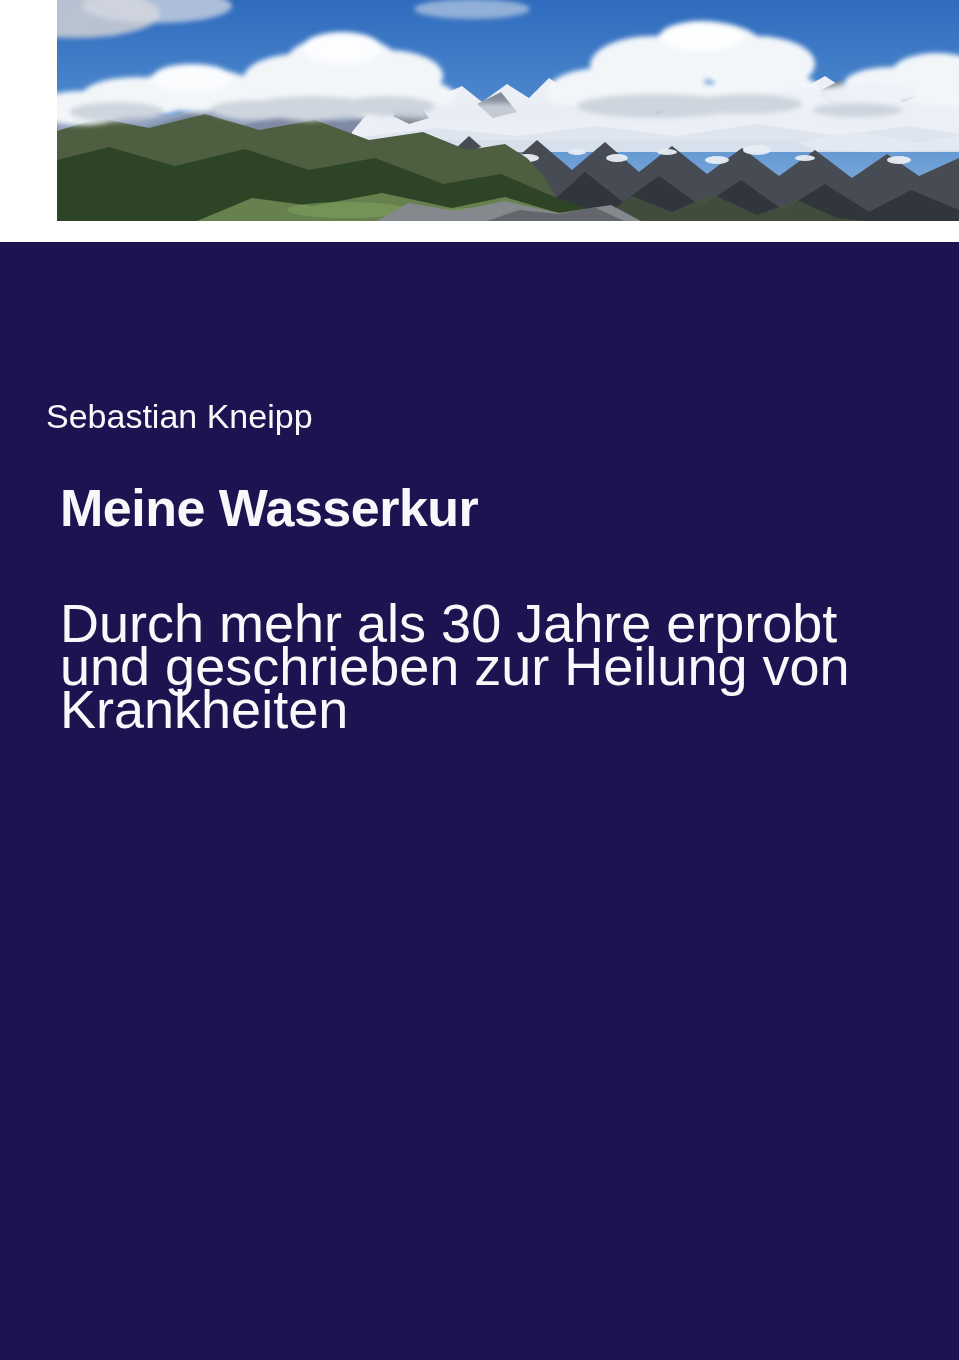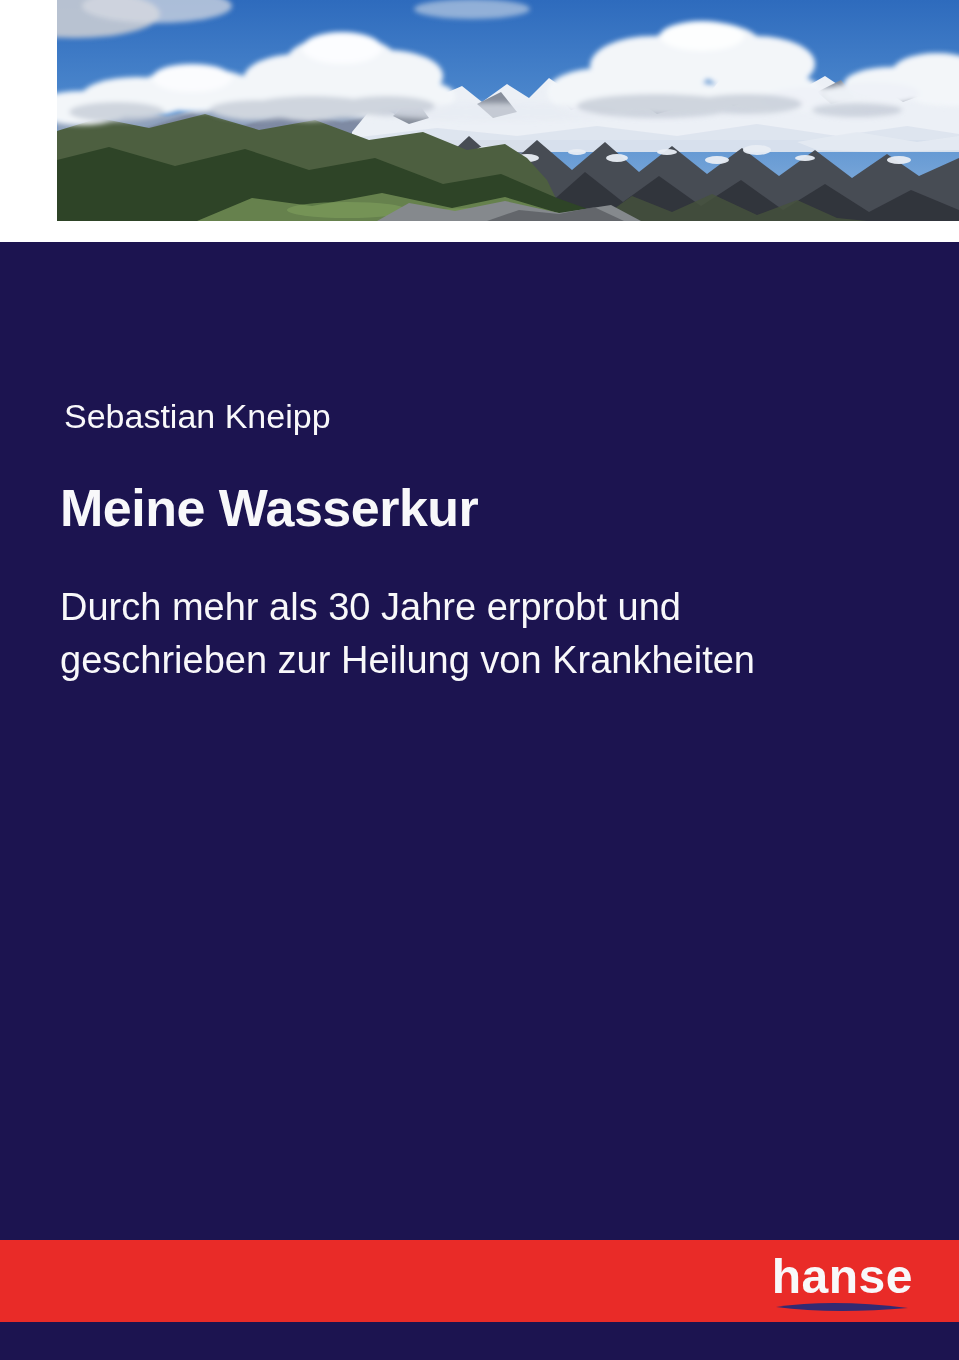--- a/index.html
+++ b/index.html
@@ -5,30 +5,30 @@
   html,body{margin:0;padding:0;background:#666;}
   .cover{
     position:relative;width:959px;height:1360px;overflow:hidden;
     background:var(--background-navy,#1c1450);
     font-family:"Liberation Sans","DejaVu Sans",sans-serif;
   }
   .header-band{position:absolute;left:0;top:0;width:959px;height:242px;background:var(--header-white,#ffffff);}
   .cover-photo{position:absolute;left:57px;top:0;width:902px;height:221px;overflow:hidden;}
   .cover-photo svg{display:block;width:100%;height:100%;}
   .author{
-    position:absolute;left:64px;top:398px;
+    position:absolute;left:46px;top:398px;
     color:var(--text-white,#f8f8fa);font-size:34px;line-height:1.1;font-weight:400;
   }
   .title{
     position:absolute;left:60px;top:480px;margin:0;
     color:var(--text-white,#f8f8fa);font-size:52px;font-weight:700;letter-spacing:-0.5px;line-height:1.1;
   }
   .subtitle{
-    position:absolute;left:60px;top:581px;width:800px;
-    color:var(--text-white,#f8f8fa);font-size:38px;line-height:53px;font-weight:400;
+    position:absolute;left:60px;top:602px;width:800px;
+    color:var(--text-white,#f8f8fa);font-size:54px;line-height:43px;font-weight:400;
   }
   .publisher-band{position:absolute;left:0;top:1240px;width:959px;height:82px;background:var(--band-red,#e92b28);}
   .publisher-logo{position:absolute;right:46px;top:13px;text-align:center;}
   .logo-text{display:block;color:var(--text-white,#ffffff);font-size:48px;font-weight:700;line-height:1;letter-spacing:0.5px;}
   .logo-swoosh{display:block;margin:0 auto;}
 </style>
 </head>
 <body>
 
 <div class="cover">
@@ -151,22 +151,14 @@
       </svg>
     </div>
   </div>
 
   <div class="author">Sebastian Kneipp</div>
 
   <h1 class="title">Meine Wasserkur</h1>
 
   <div class="subtitle">Durch mehr als 30 Jahre erprobt und geschrieben zur Heilung von Krankheiten</div>
 
-  <div class="publisher-band">
-    <div class="publisher-logo">
-      <span class="logo-text">hanse</span>
-      <svg class="logo-swoosh" width="138" height="13" viewBox="0 0 138 13">
-        <path d="M3,6 Q60,-2.5 135,7 Q60,13.5 3,6 Z" style="fill:var(--logo-swoosh,#322a72)"></path>
-      </svg>
-    </div>
-  </div>
 
 </div>
 
 </body></html>

